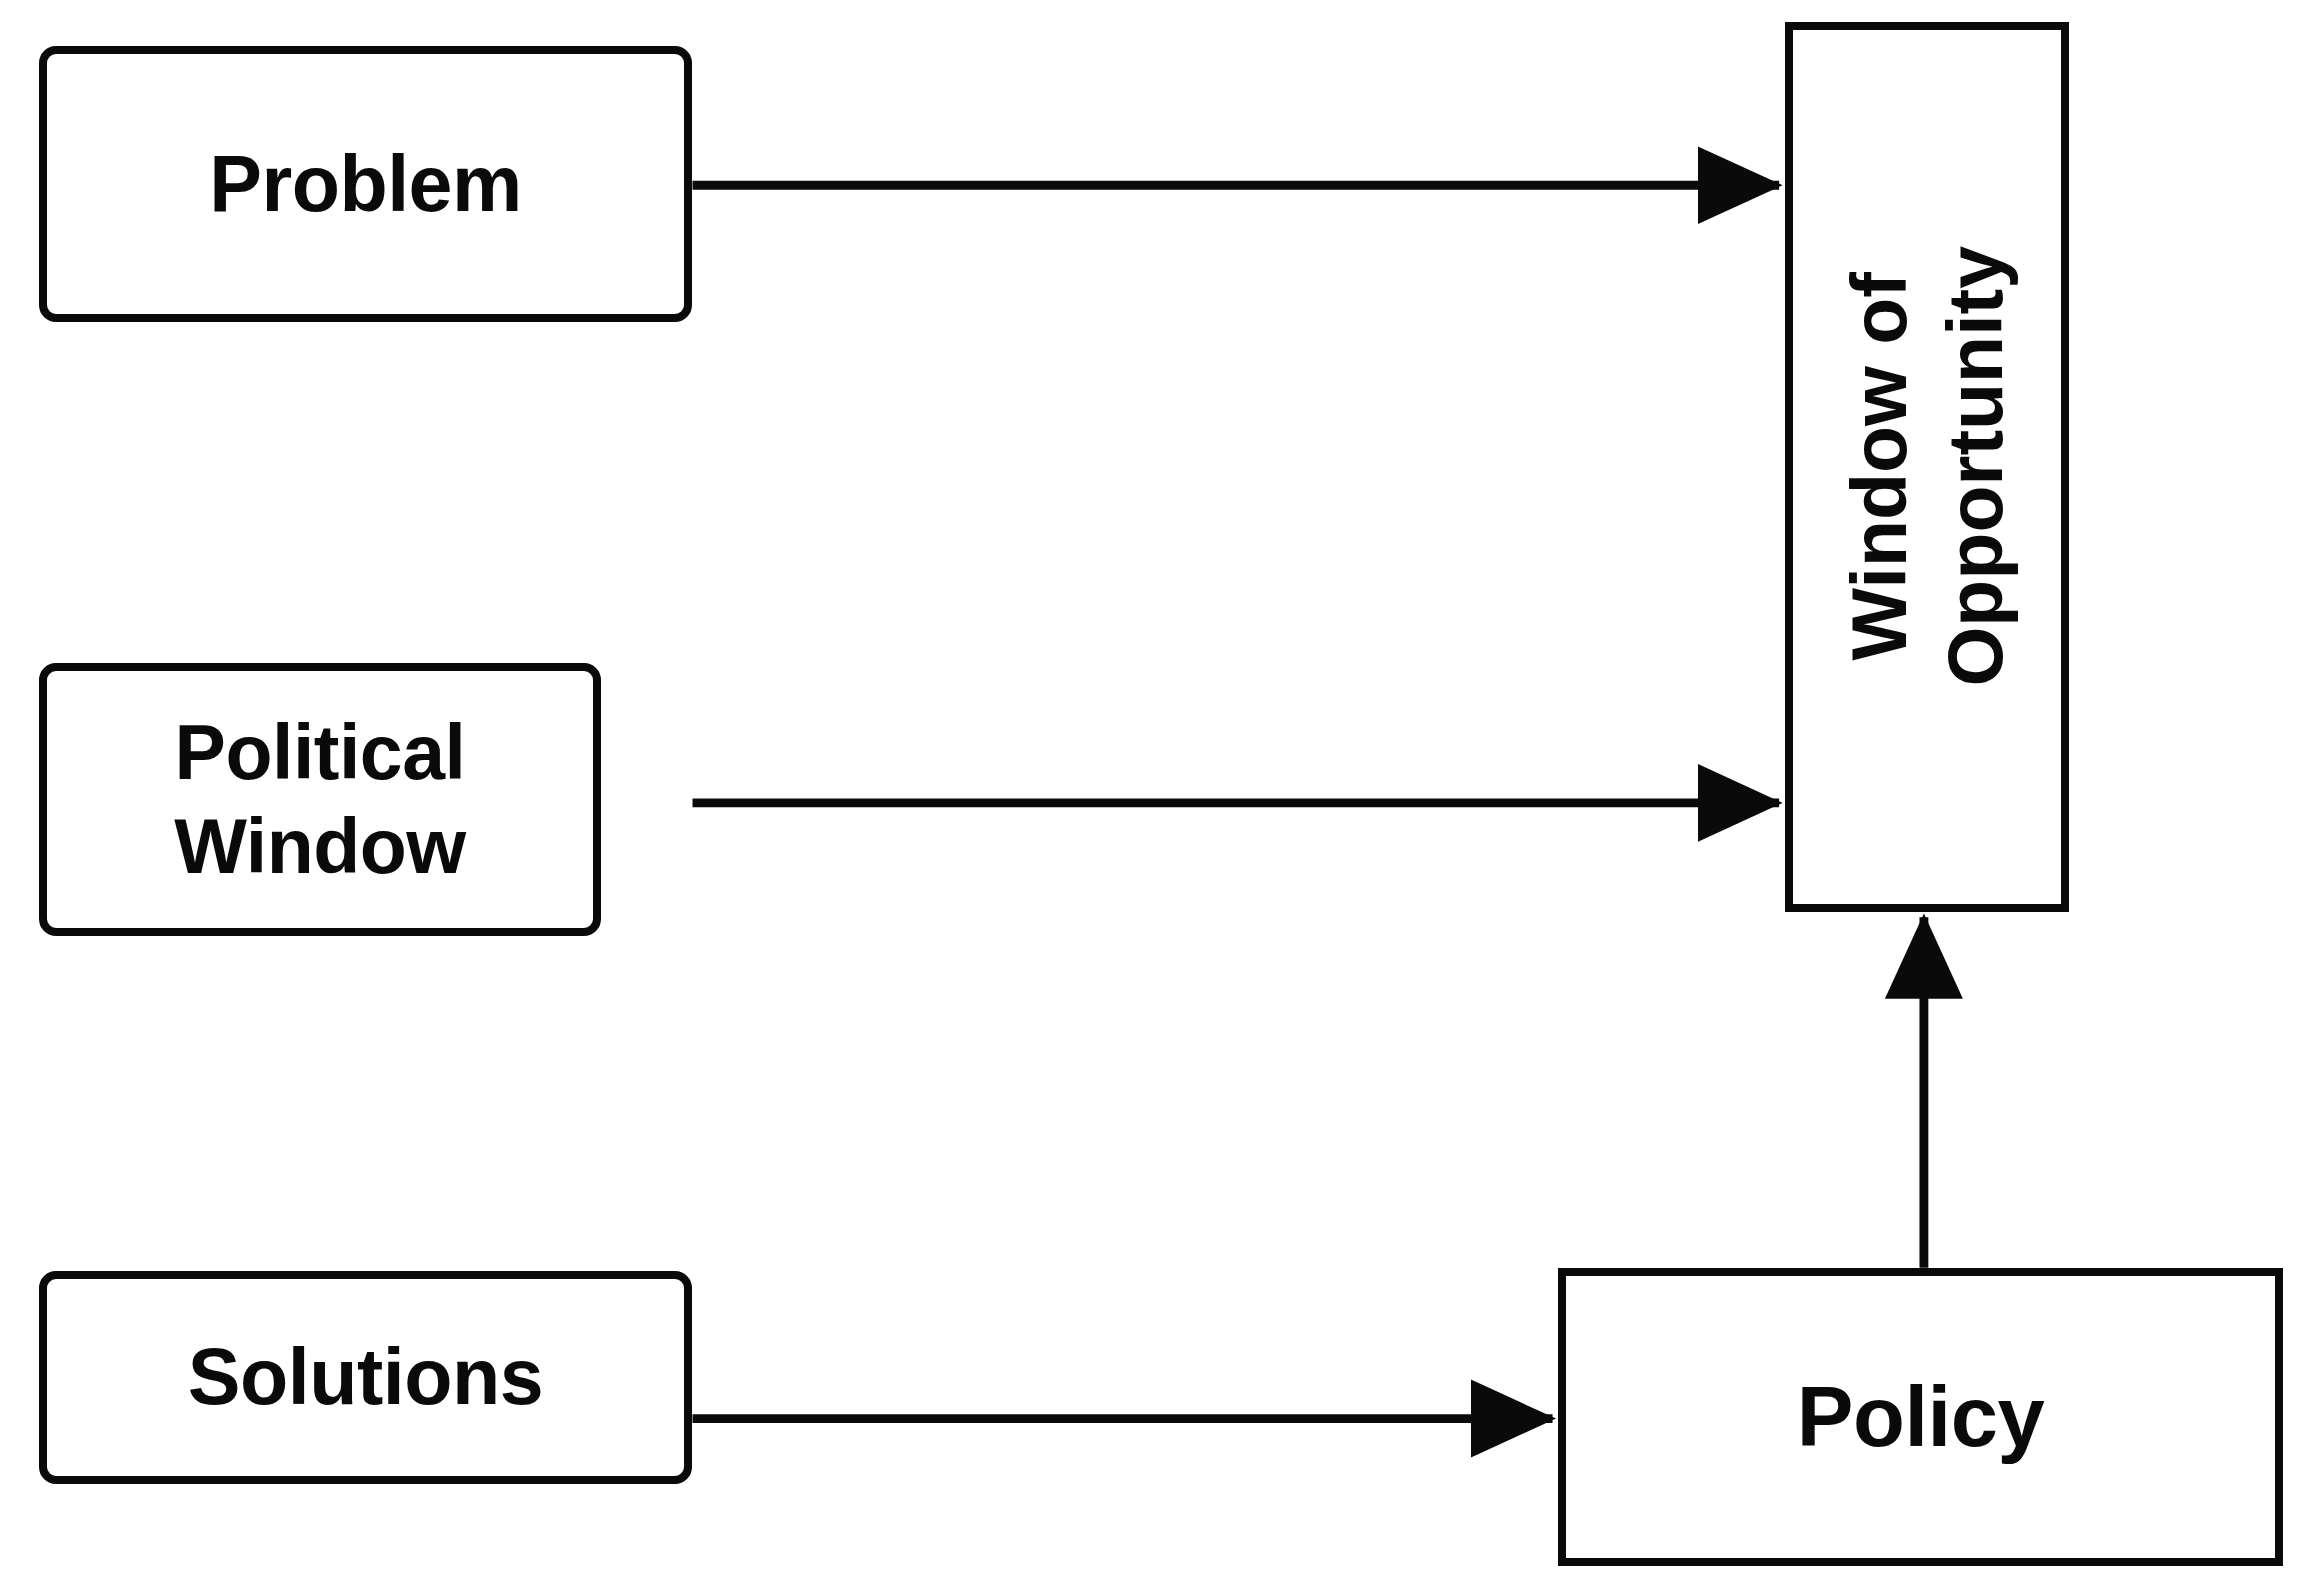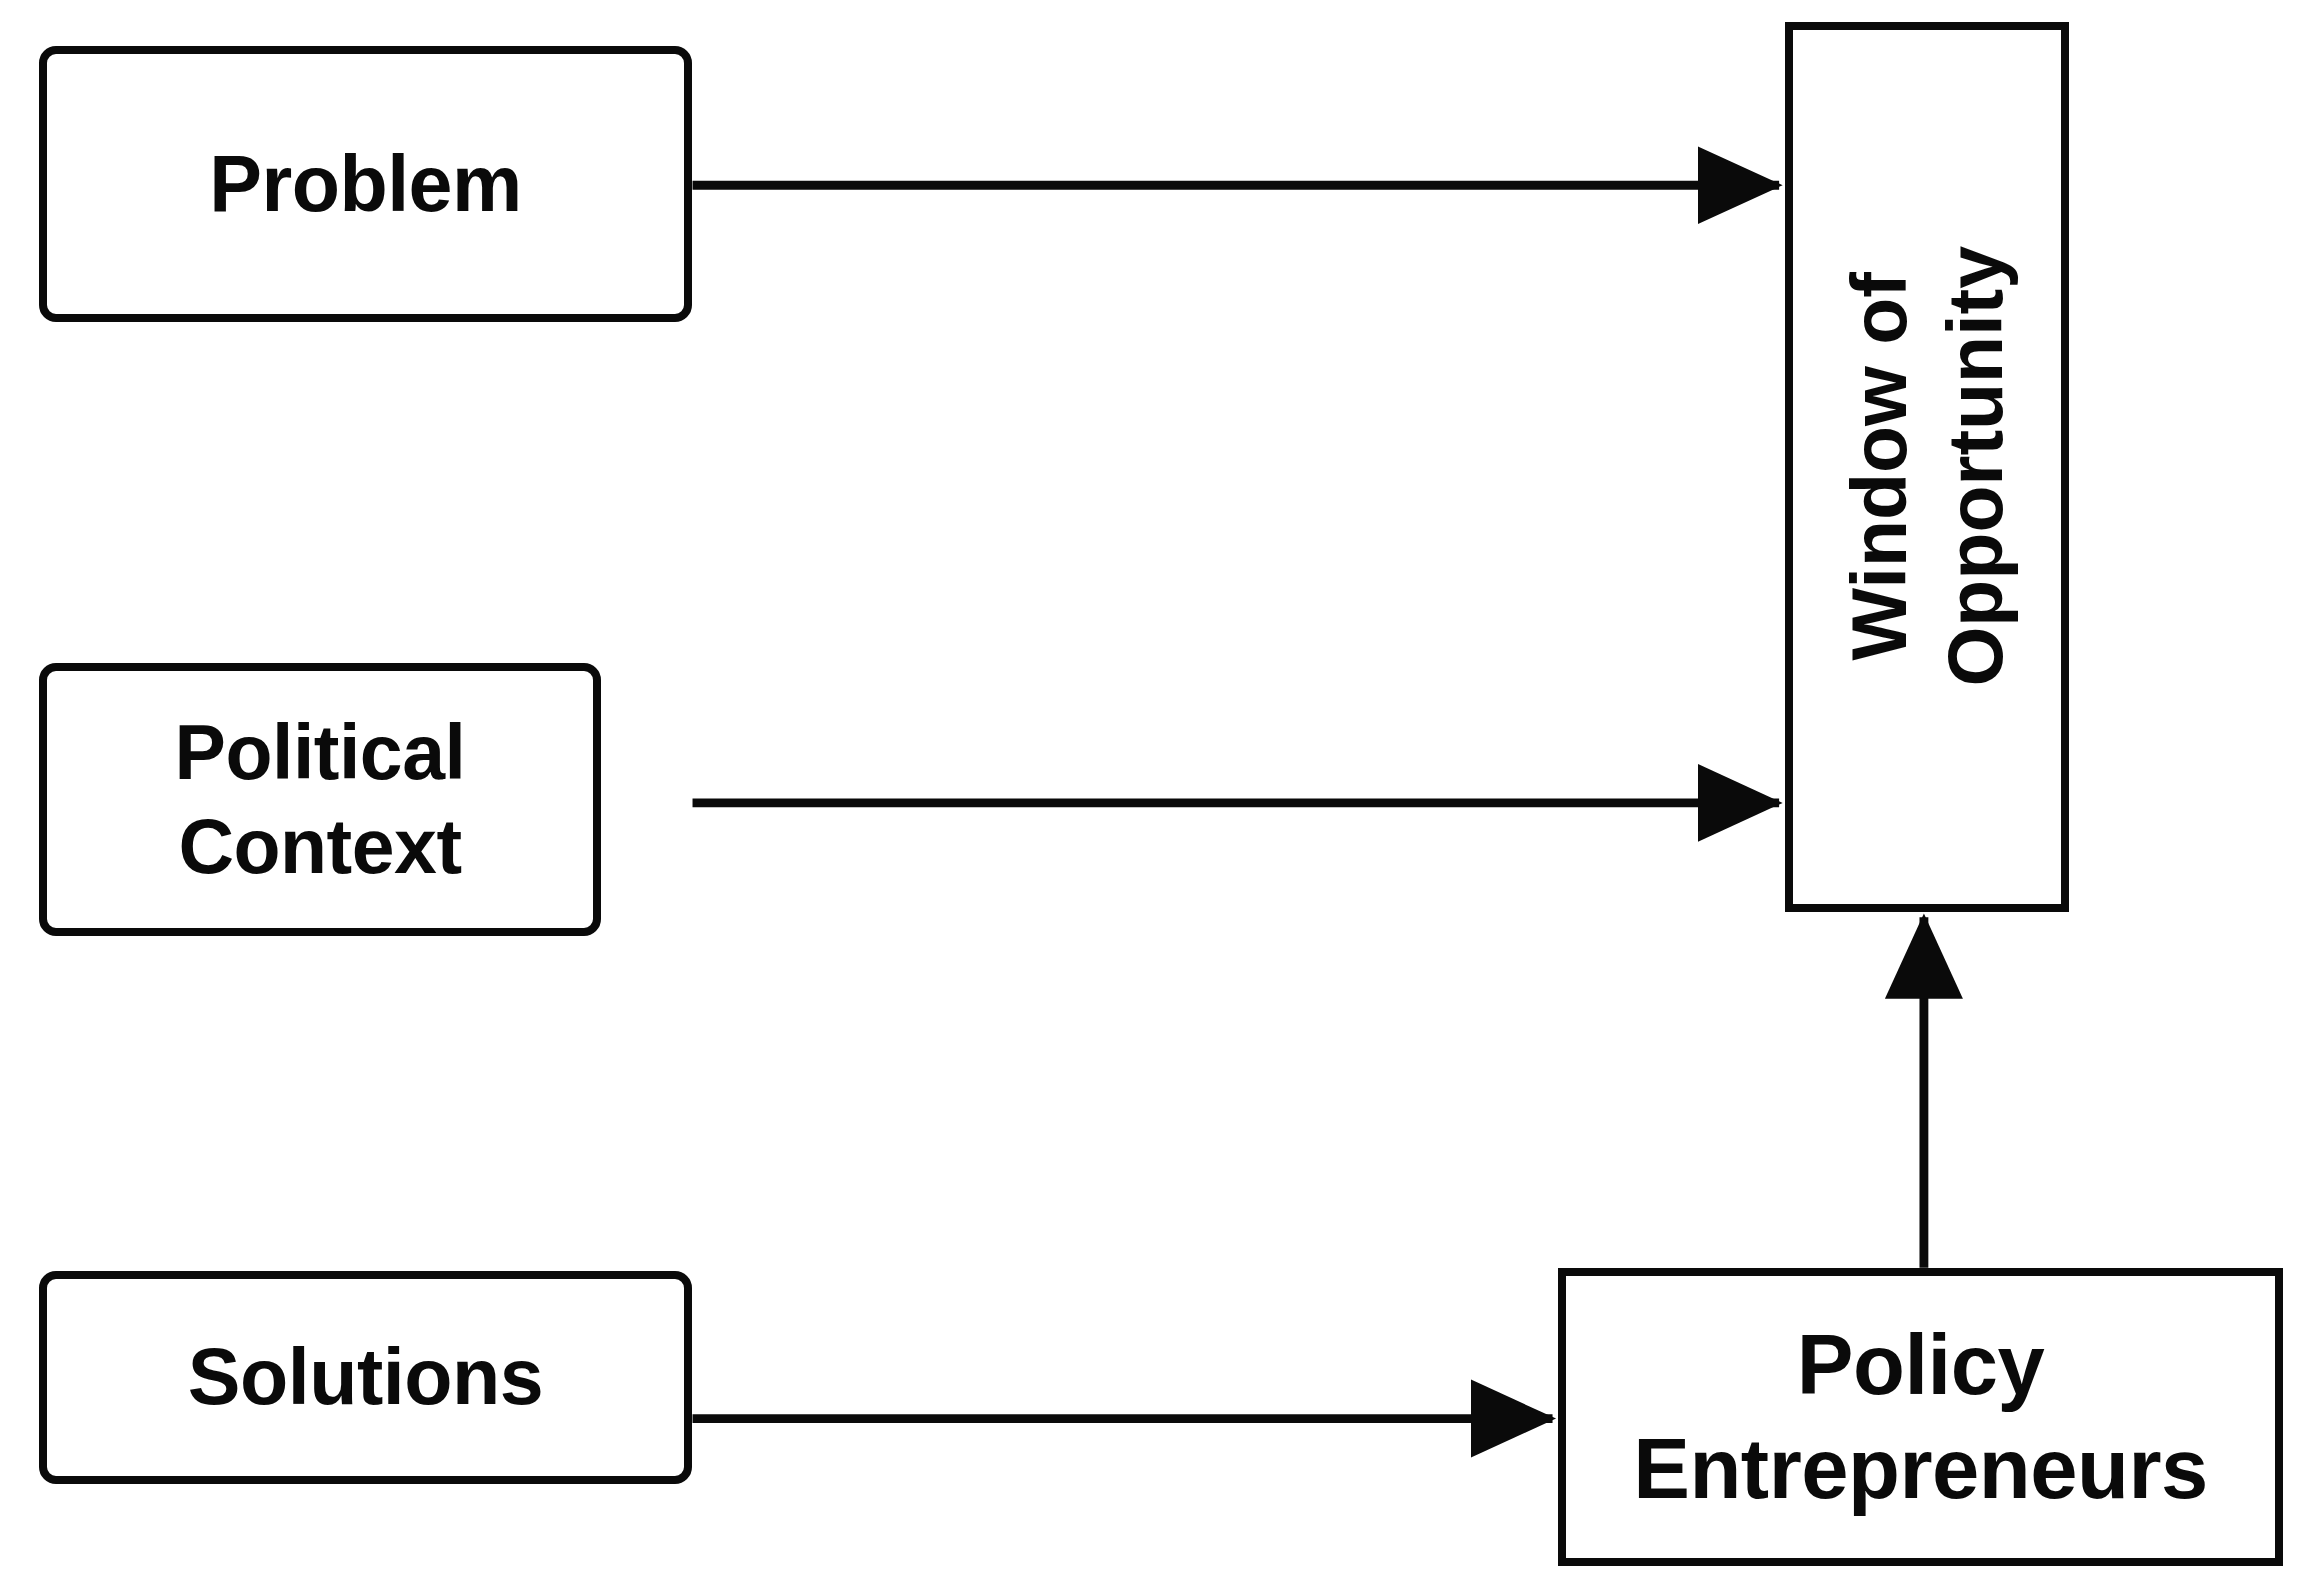--- a/index.html
+++ b/index.html
@@ -100,38 +100,37 @@
     <line x1="1953" y1="1287" x2="1953" y2="931" stroke="#0a0a0a" stroke-width="9" marker-end="url(#arrowU)"></line>
   </svg>
 
   <div class="node rounded" id="node-problem">
     <span class="node-label label-lg">Problem</span>
   </div>
 
   <div class="node rounded" id="node-political">
     <span class="node-label label-md">
       <span>Political</span><br>
-      <span>Context</span>
+      <span>Window</span>
     </span>
   </div>
 
   <div class="node rounded" id="node-solutions">
     <span class="node-label label-lg">Solutions</span>
   </div>
 
   <div class="node sharp" id="node-window">
     <div class="vertical-wrap">
       <div class="vertical-label">
         <span>Window of</span><br>
         <span>Opportunity</span>
       </div>
     </div>
   </div>
 
   <div class="node sharp" id="node-policy">
     <span class="node-label label-policy">
       <span>Policy</span><br>
-      <span>Entrepreneurs</span>
     </span>
   </div>
 
 </div>
 
 
 </body></html>

